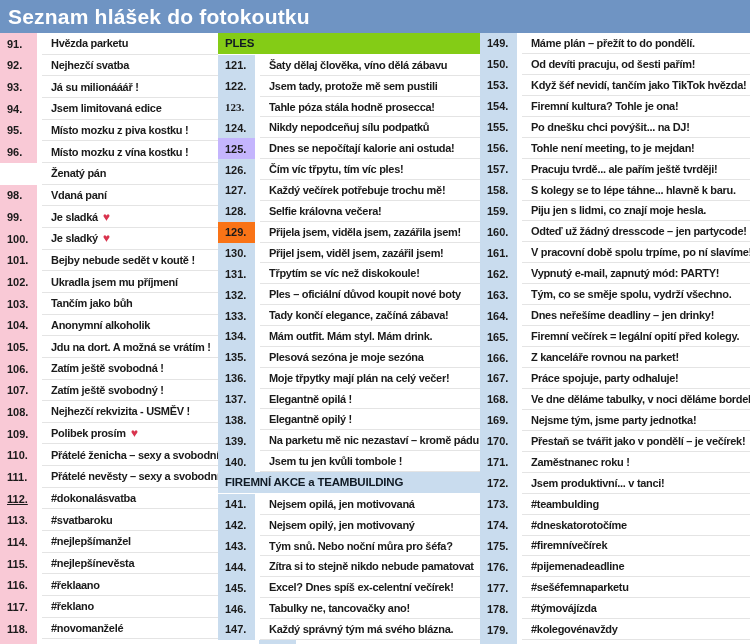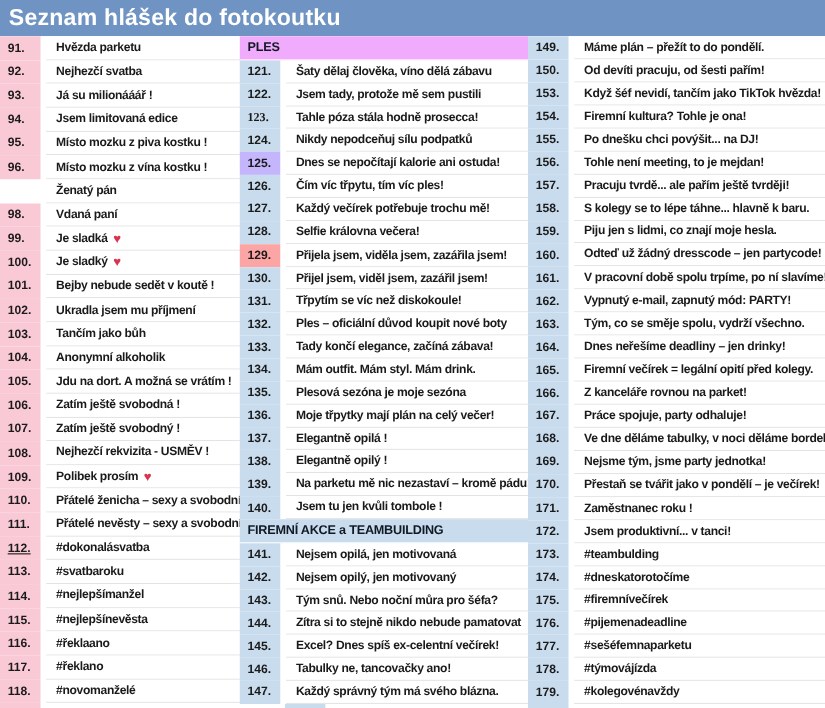--- a/index.html
+++ b/index.html
@@ -255,21 +255,21 @@
       </div>
       <div class="prow">
         <div class="numcell" style="background: rgb(249, 201, 214);">119.</div>
         <div class="cellgap"></div>
         <div class="txtcell">
           <span>#jetomoježena</span>
         </div>
       </div>
     </div>
     <div class="col">
-      <div class="sectionrow" style="background: #f0abfc;">PLES</div>
+      <div class="sectionrow" style="background: #84cc16;">PLES</div>
       <div class="prow">
         <div class="numcell" style="background: rgb(201, 220, 238);">121.</div>
         <div class="cellgap"></div>
         <div class="txtcell">
           <span>Šaty dělaj člověka, víno dělá zábavu</span>
         </div>
       </div>
       <div class="prow">
         <div class="numcell" style="background: rgb(201, 220, 238);">122.</div>
         <div class="cellgap"></div>
@@ -313,21 +313,21 @@
         </div>
       </div>
       <div class="prow">
         <div class="numcell" style="background: rgb(201, 220, 238);">128.</div>
         <div class="cellgap"></div>
         <div class="txtcell">
           <span>Selfie královna večera!</span>
         </div>
       </div>
       <div class="prow">
-        <div class="numcell" style="background: #fca5a5;">129.</div>
+        <div class="numcell" style="background: #f97316;">129.</div>
         <div class="cellgap"></div>
         <div class="txtcell">
           <span>Přijela jsem, viděla jsem, zazářila jsem!</span>
         </div>
       </div>
       <div class="prow">
         <div class="numcell" style="background: rgb(201, 220, 238);">130.</div>
         <div class="cellgap"></div>
         <div class="txtcell">
           <span>Přijel jsem, viděl jsem, zazářil jsem!</span>

